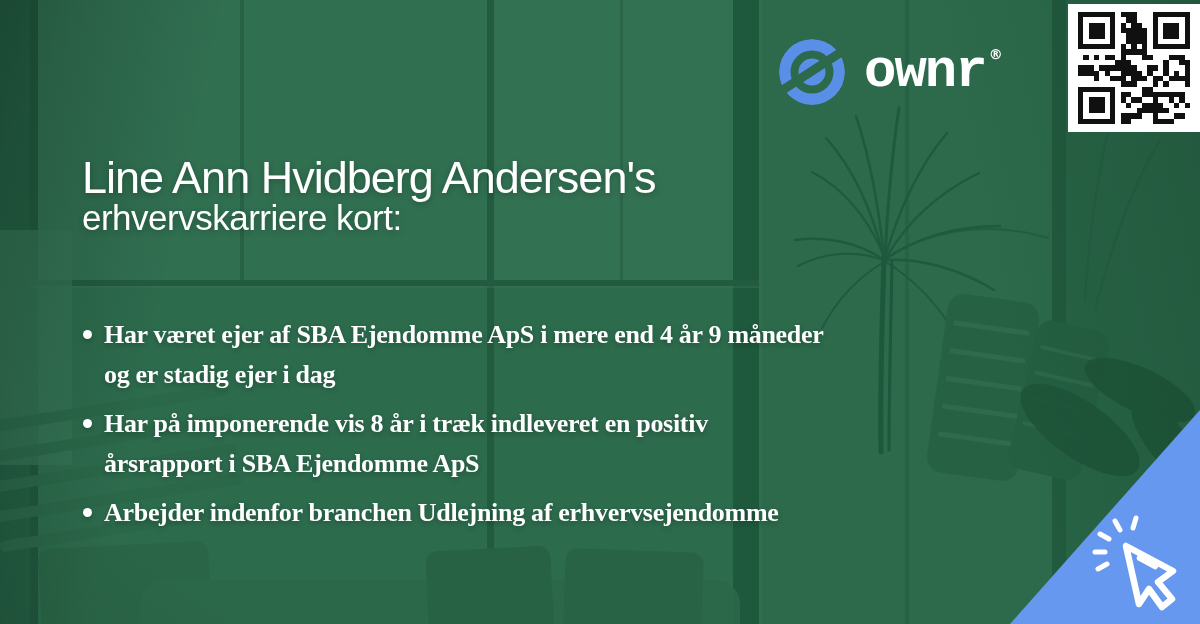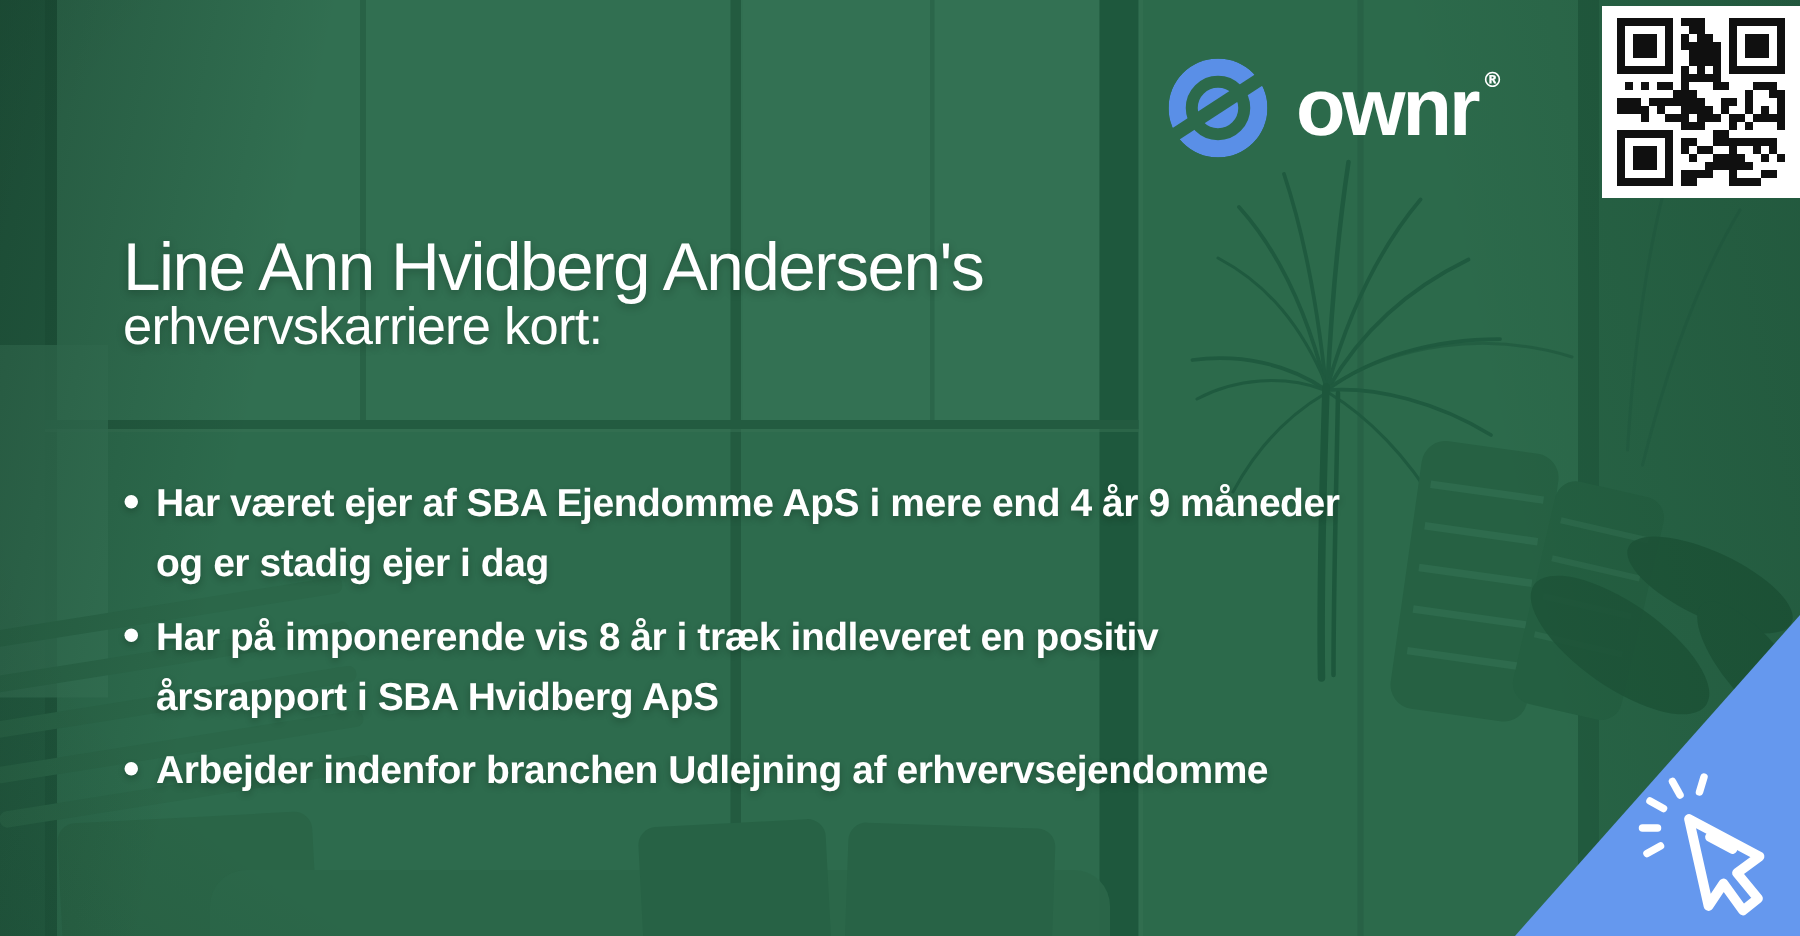--- a/index.html
+++ b/index.html
@@ -24,21 +24,21 @@
     position:absolute;inset:0;pointer-events:none;
     background:
       linear-gradient(102deg, rgba(6,28,18,.28) 0%, rgba(6,28,18,0) 17%),
       linear-gradient(258deg, rgba(6,28,18,.14) 0%, rgba(6,28,18,0) 20%),
       radial-gradient(95% 130% at 52% 42%, rgba(0,0,0,0) 55%, rgba(4,22,13,.20) 100%);
   }
   
   .logo{position:absolute;left:779px;top:38px;display:flex;align-items:center;height:68px;}
   .logo-icon{width:66px;height:66px;display:block;}
   .logo-text{
-    font-family:Liberation Sans, sans-serif;
+    font-family:Liberation Mono, monospace;
     font-weight:700;font-size:54px;letter-spacing:-2px;
     margin-left:19px;line-height:66px;
   }
   .logo-reg{
     font-family:"DejaVu Sans", sans-serif;
     font-size:14px;font-weight:700;
     align-self:flex-start;margin:8px 0 0 3px;
   }
   
   .qr-card{
@@ -53,21 +53,21 @@
     text-shadow:0 2px 6px rgba(0,22,12,.28);
   }
   .subtitle{
     position:absolute;left:82px;top:198px;
     font-size:35px;font-weight:400;letter-spacing:-.5px;white-space:nowrap;
     text-shadow:0 2px 6px rgba(0,22,12,.28);
   }
   
   .bullets{
     position:absolute;left:82px;top:315px;width:900px;
-    list-style:none;margin:0;padding:0;
+    list-style:none;margin:0;padding:0;font-family:Liberation Serif, serif;
   }
   .bullet-item{position:relative;padding-left:22px;margin:0 0 9px 0;}
   .bullet-dot{
     position:absolute;left:1px;top:15px;width:9px;height:9px;border-radius:50%;
     background:var(--text-white);box-shadow:0 2px 4px rgba(0,22,12,.25);
   }
   .bullet-line{
     font-size:26px;font-weight:700;letter-spacing:-.3px;line-height:40px;
     white-space:nowrap;text-shadow:0 2px 5px rgba(0,22,12,.28);
   }
@@ -427,21 +427,21 @@
 
   <ul class="bullets" id="bullets">
       <li class="bullet-item">
         <span class="bullet-dot"></span>
         <div class="bullet-line">Har været ejer af SBA Ejendomme ApS i mere end 4 år 9 måneder</div>
         <div class="bullet-line">og er stadig ejer i dag</div>
       </li>
       <li class="bullet-item">
         <span class="bullet-dot"></span>
         <div class="bullet-line">Har på imponerende vis 8 år i træk indleveret en positiv</div>
-        <div class="bullet-line">årsrapport i SBA Hvidberg ApS</div>
+        <div class="bullet-line">årsrapport i SBA Ejendomme ApS</div>
       </li>
       <li class="bullet-item">
         <span class="bullet-dot"></span>
         <div class="bullet-line">Arbejder indenfor branchen Udlejning af erhvervsejendomme</div>
       </li>
     </ul>
 
   <svg class="corner-triangle" viewBox="0 0 190 214" width="190" height="214">
     <polygon points="190,0 190,214 0,214" fill="var(--triangle-blue)"></polygon>
   </svg>

